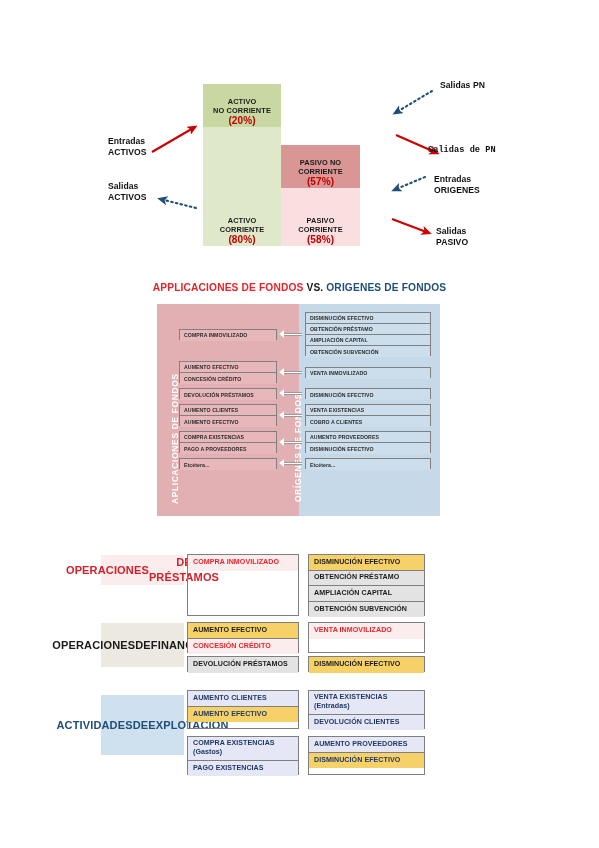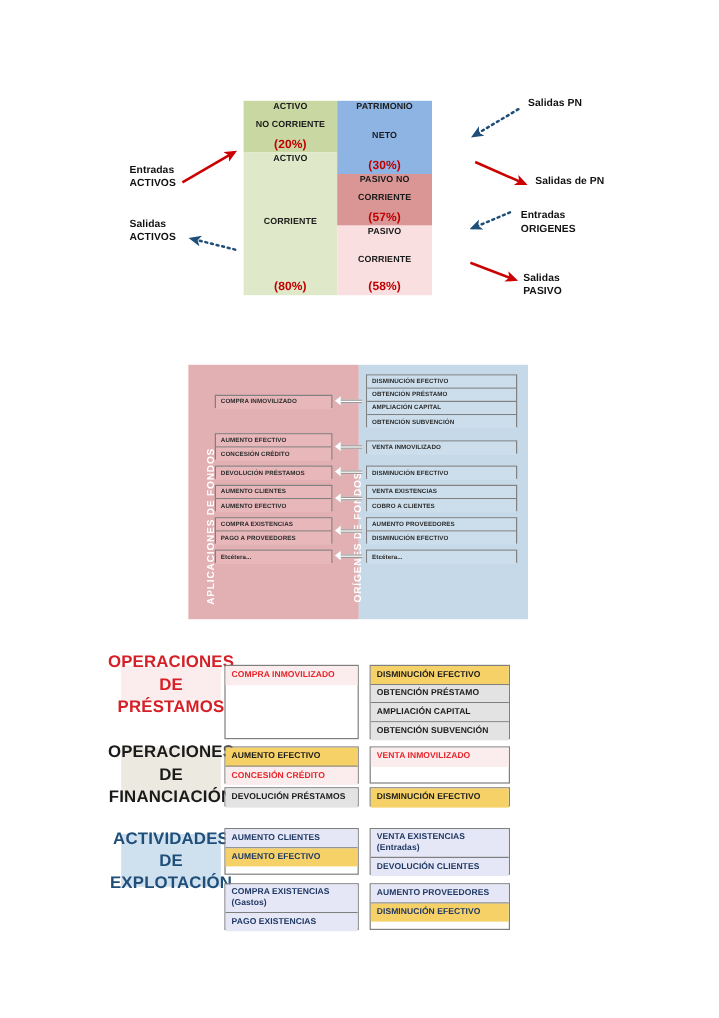--- a/index.html
+++ b/index.html
@@ -11,37 +11,37 @@
     overflow:hidden;
     -webkit-font-smoothing:antialiased;
   }
   .abs{position:absolute;}
 
   
   #balance-sheet{left:0;top:0;width:599px;height:275px;}
 
   .bs-grid{position:absolute;left:203px;top:84px;width:157px;height:162px;}
   .bs-cell{position:absolute;box-sizing:border-box;
-    display:flex;flex-direction:column;align-items:center;justify-content:space-between;
+    display:flex;flex-direction:column;align-items:center;justify-content:flex-end;
     text-align:center;font-weight:bold;font-size:7.4px;line-height:1.22;
     letter-spacing:.1px;color:#1a1a1a;}
   .bs-cell .pct{color:#c00000;font-size:10px;font-weight:bold;}
 
   #cell-anc{left:0;top:0;width:78px;height:43px;background:#c9d7a2;}
   #cell-ac {left:0;top:43px;width:78px;height:119px;background:#dfe8c8;}
   #cell-pn {left:78px;top:0;width:79px;height:61px;background:#8db4e2;}
   #cell-pnc{left:78px;top:61px;width:79px;height:43px;background:#d99694;}
   #cell-pc {left:78px;top:104px;width:79px;height:58px;background:#f9dfdf;}
 
   .bs-label{position:absolute;font-weight:bold;font-size:8.6px;line-height:1.32;
     color:#111111;letter-spacing:.05px;}
   #lbl-entradas-activos{left:108px;top:136px;}
   #lbl-salidas-activos{left:108px;top:181px;}
   #lbl-entradas-pn{left:440px;top:80px;}
-  #lbl-salidas-pn{left:446px;top:145px;}
+  #lbl-salidas-pn{left:428px;top:145px;font-family:Liberation Mono, monospace;}
   #lbl-entradas-pasivos{left:434px;top:174px;}
   #lbl-salidas-pasivo{left:436px;top:226px;}
 
   
   #fondos-block{left:0;top:282px;width:599px;height:255px;}
   #fondos-title{position:absolute;left:0;top:0;width:599px;text-align:center;
     font-size:10.2px;font-weight:bold;letter-spacing:.15px;}
   #fondos-title .red{color:#e8242a;}
   #fondos-title .blk{color:#1a1a1a;}
   #fondos-title .blu{color:#1f4e79;}
@@ -66,25 +66,25 @@
   .arrow-left{position:absolute;height:9px;}
   .arrow-left .shaft{position:absolute;left:4px;top:3px;height:3px;background:#ffffff;
     border-top:1px solid #9a9a9a;border-bottom:1px solid #9a9a9a;box-sizing:border-box;}
   .arrow-left .head{position:absolute;left:0;top:0;width:0;height:0;
     border-top:4.5px solid transparent;border-bottom:4.5px solid transparent;
     border-right:5px solid #ffffff;filter:drop-shadow(0 0 0.4px #9a9a9a);}
 
   
   #ops-block{left:0;top:540px;width:599px;height:250px;}
   .ops-cat{position:absolute;box-sizing:border-box;text-align:center;
-    font-weight:bold;font-size:14px;line-height:1.35;letter-spacing:.15px;
-    display:flex;flex-direction:column;align-items:center;justify-content:center;}
+    font-weight:bold;font-size:11px;line-height:1.35;letter-spacing:.15px;
+    display:flex;align-items:center;justify-content:center;}
   #cat-inversion{left:101px;top:15px;width:83px;height:30px;background:#fbeced;color:#d62027;}
   #cat-financiacion{left:101px;top:83px;width:83px;height:44px;background:#ebe9e0;color:#1a1a1a;}
-  #cat-explotacion{left:101px;top:155px;width:83px;height:44px;background:#cfe0ee;color:#1f4e79;}
+  #cat-explotacion{left:101px;top:155px;width:83px;height:60px;background:#cfe0ee;color:#1f4e79;}
 
   .ops-group{position:absolute;box-sizing:border-box;border:1px solid #7f7f7f;}
   .ops-row{box-sizing:border-box;font-size:7.1px;font-weight:bold;
     padding:2px 5px;display:flex;align-items:center;letter-spacing:.06px;
     border-bottom:1px solid #7f7f7f;line-height:1.25;}
   .ops-row:last-child{border-bottom:none;}
   .ops-row.two-line{display:block;padding-top:2px;}
   .bg-pink{background:#fbeced;}
   .bg-yellow{background:#f6d168;}
   .bg-gray{background:#e3e3e3;}
@@ -126,25 +126,20 @@
     <div class="bs-cell" id="cell-anc">
       <span>ACTIVO</span>
       <span>NO CORRIENTE</span>
       <span class="pct">(20%)</span>
     </div>
     <div class="bs-cell" id="cell-ac">
       <span>ACTIVO</span>
       <span>CORRIENTE</span>
       <span class="pct">(80%)</span>
     </div>
-    <div class="bs-cell" id="cell-pn">
-      <span>PATRIMONIO</span>
-      <span>NETO</span>
-      <span class="pct">(30%)</span>
-    </div>
     <div class="bs-cell" id="cell-pnc">
       <span>PASIVO NO</span>
       <span>CORRIENTE</span>
       <span class="pct">(57%)</span>
     </div>
     <div class="bs-cell" id="cell-pc">
       <span>PASIVO</span>
       <span>CORRIENTE</span>
       <span class="pct">(58%)</span>
     </div>
@@ -164,20 +159,25 @@
     <div>Entradas</div>
     <div>ORIGENES</div>
   </div>
   <div class="bs-label" id="lbl-salidas-pasivo">
     <div>Salidas</div>
     <div>PASIVO</div>
   </div>
 </div>
 
 <div class="abs" id="fondos-block">
+  <div id="fondos-title">
+    <span class="red">APPLICACIONES DE FONDOS</span>
+    <span class="blk">VS.</span>
+    <span class="blu">ORIGENES DE FONDOS</span>
+  </div>
 
   <div id="fondos-panel">
     <div id="panel-left"></div>
     <div id="panel-right"></div>
 
     <div class="vert-label" id="vl-aplicaciones">APLICACIONES DE FONDOS</div>
     <div class="vert-label" id="vl-origenes">ORÍGENES DE FONDOS</div>
 
     <div id="fondos-rows">
         <div class="mini-group" style="left: 22px; top: 24.5px; width: 98px; height: 11px;">

